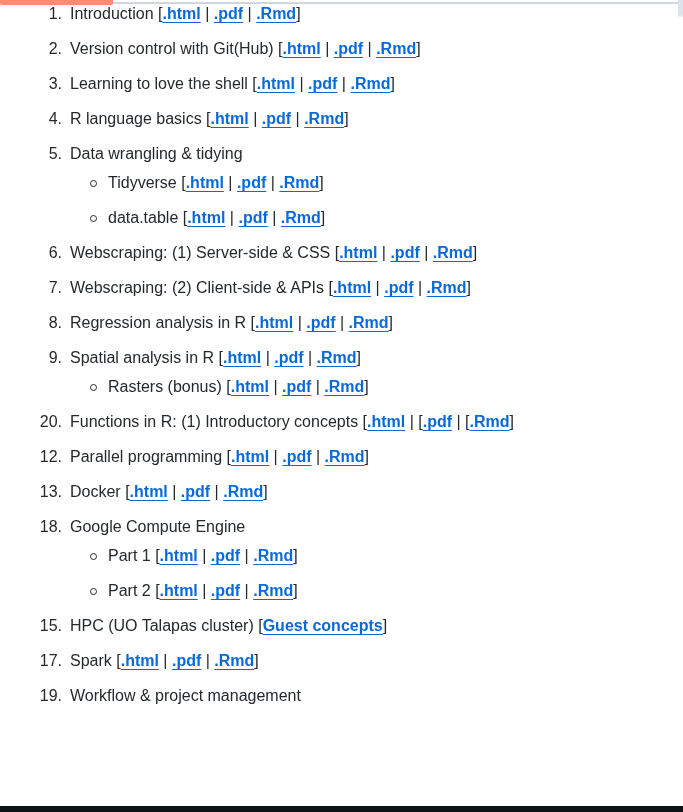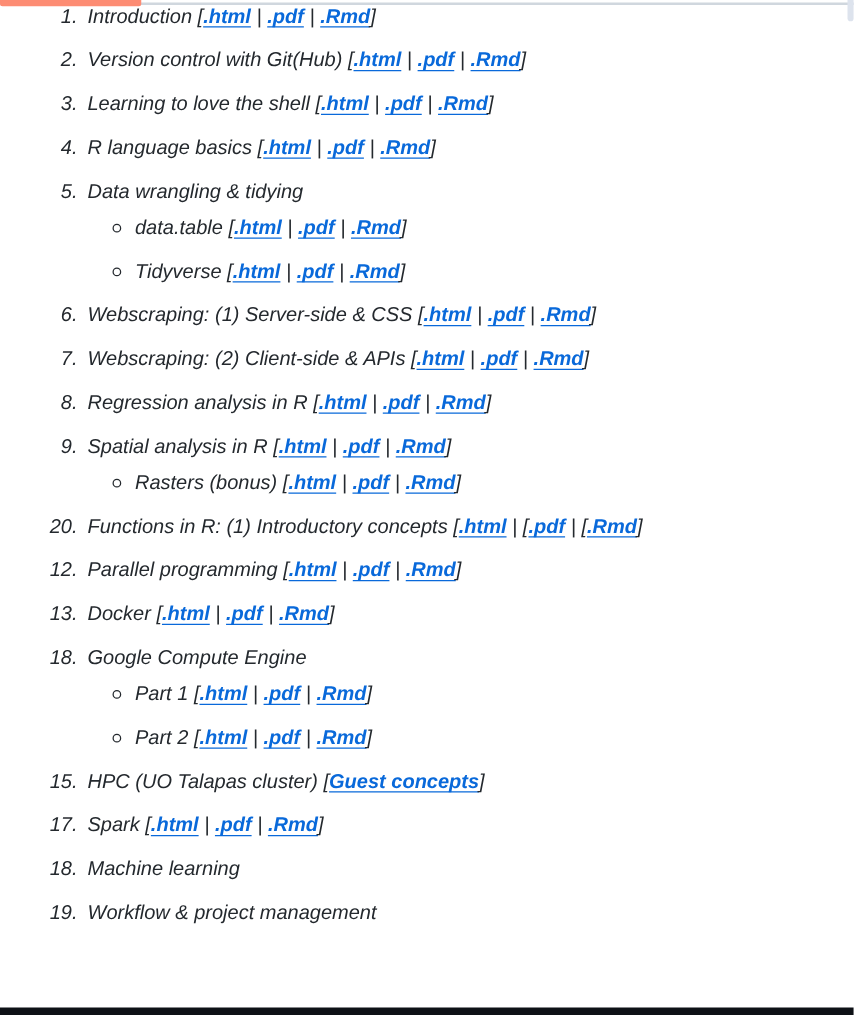--- a/index.html
+++ b/index.html
@@ -33,21 +33,21 @@
   }
   .scroll-thumb {
     position: absolute; right: 0; top: 0; width: 5px; height: 17px;
     background: var(--scroll-thumb); border-radius: 0 0 3px 3px;
   }
   .bottom-bar {
     position: absolute; left: 0; top: 806px; width: 100%; height: 6px;
     background: var(--bottom-bar); z-index: 5;
   }
   
-  .content { padding: 2px 10px 0 28px; font-style: italic; }
+  .content { padding: 2px 10px 0 28px; }
   ol.lectures { margin: 0; padding: 0; list-style: none; }
   ol.lectures li { margin: 0; padding: 0; }
   .line { line-height: 24px; margin: 0 0 11px 0; white-space: nowrap; }
   .marker {
     display: inline-block; width: 34px; text-align: right; margin-right: 8px;
   }
   ul.sub { margin: -6px 0 0 0; padding: 0 0 0 62px; list-style: none; }
   .bullet {
     display: inline-block; width: 7px; height: 7px;
     border: 1.5px solid var(--text-color); border-radius: 50%;
@@ -79,24 +79,24 @@
       <li>
         <div class="line"><span class="marker">3.</span><span>Learning to love the shell [</span><a href="#" class="lec-link">.html</a><span> | </span><a href="#" class="lec-link">.pdf</a><span> | </span><a href="#" class="lec-link">.Rmd</a><span>]</span></div>
       </li>
       <li>
         <div class="line"><span class="marker">4.</span><span>R language basics [</span><a href="#" class="lec-link">.html</a><span> | </span><a href="#" class="lec-link">.pdf</a><span> | </span><a href="#" class="lec-link">.Rmd</a><span>]</span></div>
       </li>
       <li>
         <div class="line"><span class="marker">5.</span><span>Data wrangling &amp; tidying</span></div>
         <ul class="sub">
           <li>
-            <div class="line"><span class="bullet"></span><span>data.table [</span><a href="#" class="lec-link">.html</a><span> | </span><a href="#" class="lec-link">.pdf</a><span> | </span><a href="#" class="lec-link">.Rmd</a><span>]</span></div>
+            <div class="line"><span class="bullet"></span><span>Tidyverse [</span><a href="#" class="lec-link">.html</a><span> | </span><a href="#" class="lec-link">.pdf</a><span> | </span><a href="#" class="lec-link">.Rmd</a><span>]</span></div>
           </li>
           <li>
-            <div class="line"><span class="bullet"></span><span>Tidyverse [</span><a href="#" class="lec-link">.html</a><span> | </span><a href="#" class="lec-link">.pdf</a><span> | </span><a href="#" class="lec-link">.Rmd</a><span>]</span></div>
+            <div class="line"><span class="bullet"></span><span>data.table [</span><a href="#" class="lec-link">.html</a><span> | </span><a href="#" class="lec-link">.pdf</a><span> | </span><a href="#" class="lec-link">.Rmd</a><span>]</span></div>
           </li>
         </ul>
       </li>
       <li>
         <div class="line"><span class="marker">6.</span><span>Webscraping: (1) Server-side &amp; CSS [</span><a href="#" class="lec-link">.html</a><span> | </span><a href="#" class="lec-link">.pdf</a><span> | </span><a href="#" class="lec-link">.Rmd</a><span>]</span></div>
       </li>
       <li>
         <div class="line"><span class="marker">7.</span><span>Webscraping: (2) Client-side &amp; APIs [</span><a href="#" class="lec-link">.html</a><span> | </span><a href="#" class="lec-link">.pdf</a><span> | </span><a href="#" class="lec-link">.Rmd</a><span>]</span></div>
       </li>
       <li>
@@ -130,21 +130,18 @@
           </li>
         </ul>
       </li>
       <li>
         <div class="line"><span class="marker">15.</span><span>HPC (UO Talapas cluster) [</span><a href="#" class="lec-link">Guest concepts</a><span>]</span></div>
       </li>
       <li>
         <div class="line"><span class="marker">17.</span><span>Spark [</span><a href="#" class="lec-link">.html</a><span> | </span><a href="#" class="lec-link">.pdf</a><span> | </span><a href="#" class="lec-link">.Rmd</a><span>]</span></div>
       </li>
       <li>
-        <div class="line"><span class="marker">18.</span><span>Machine learning</span></div>
-      </li>
-      <li>
         <div class="line"><span class="marker">19.</span><span>Workflow &amp; project management</span></div>
       </li>
     </ol>
 </div>
 
 <div class="bottom-bar"></div>
 
 </body></html>

